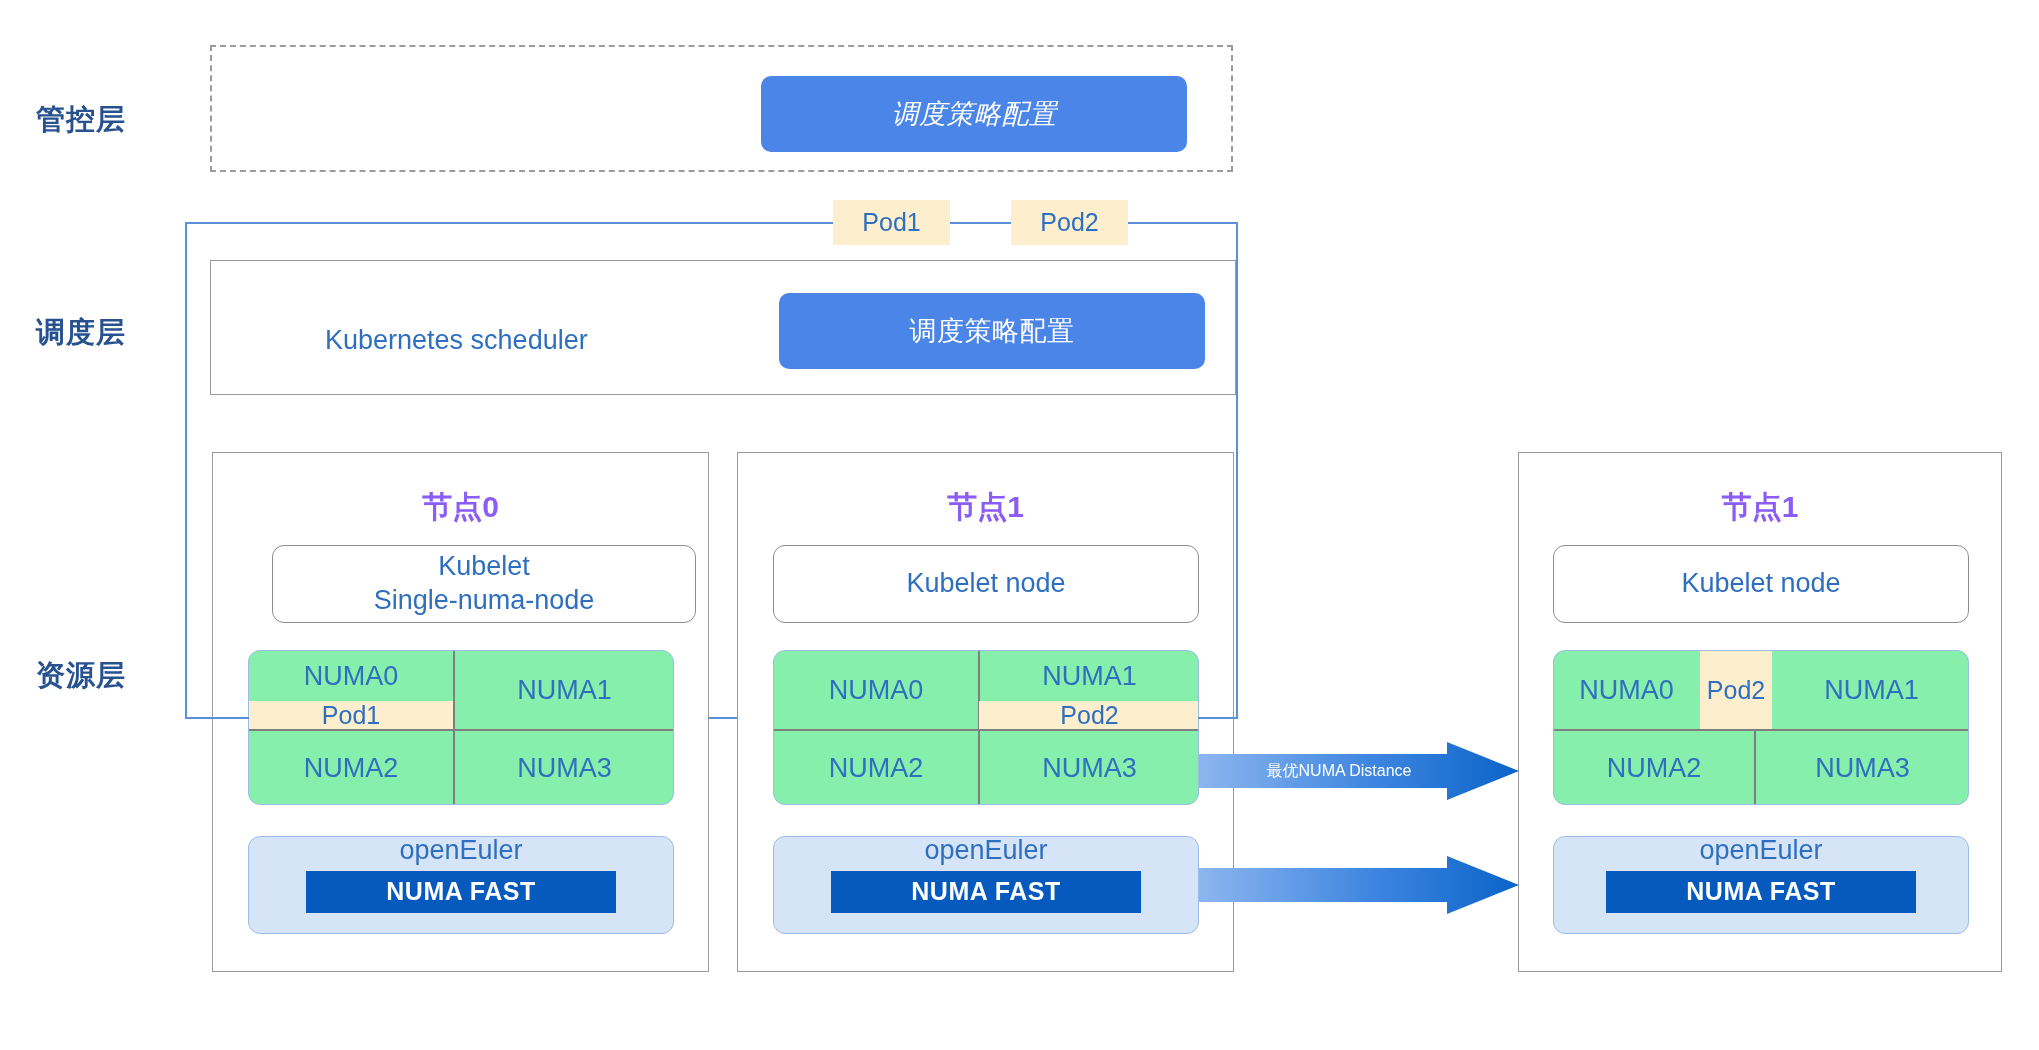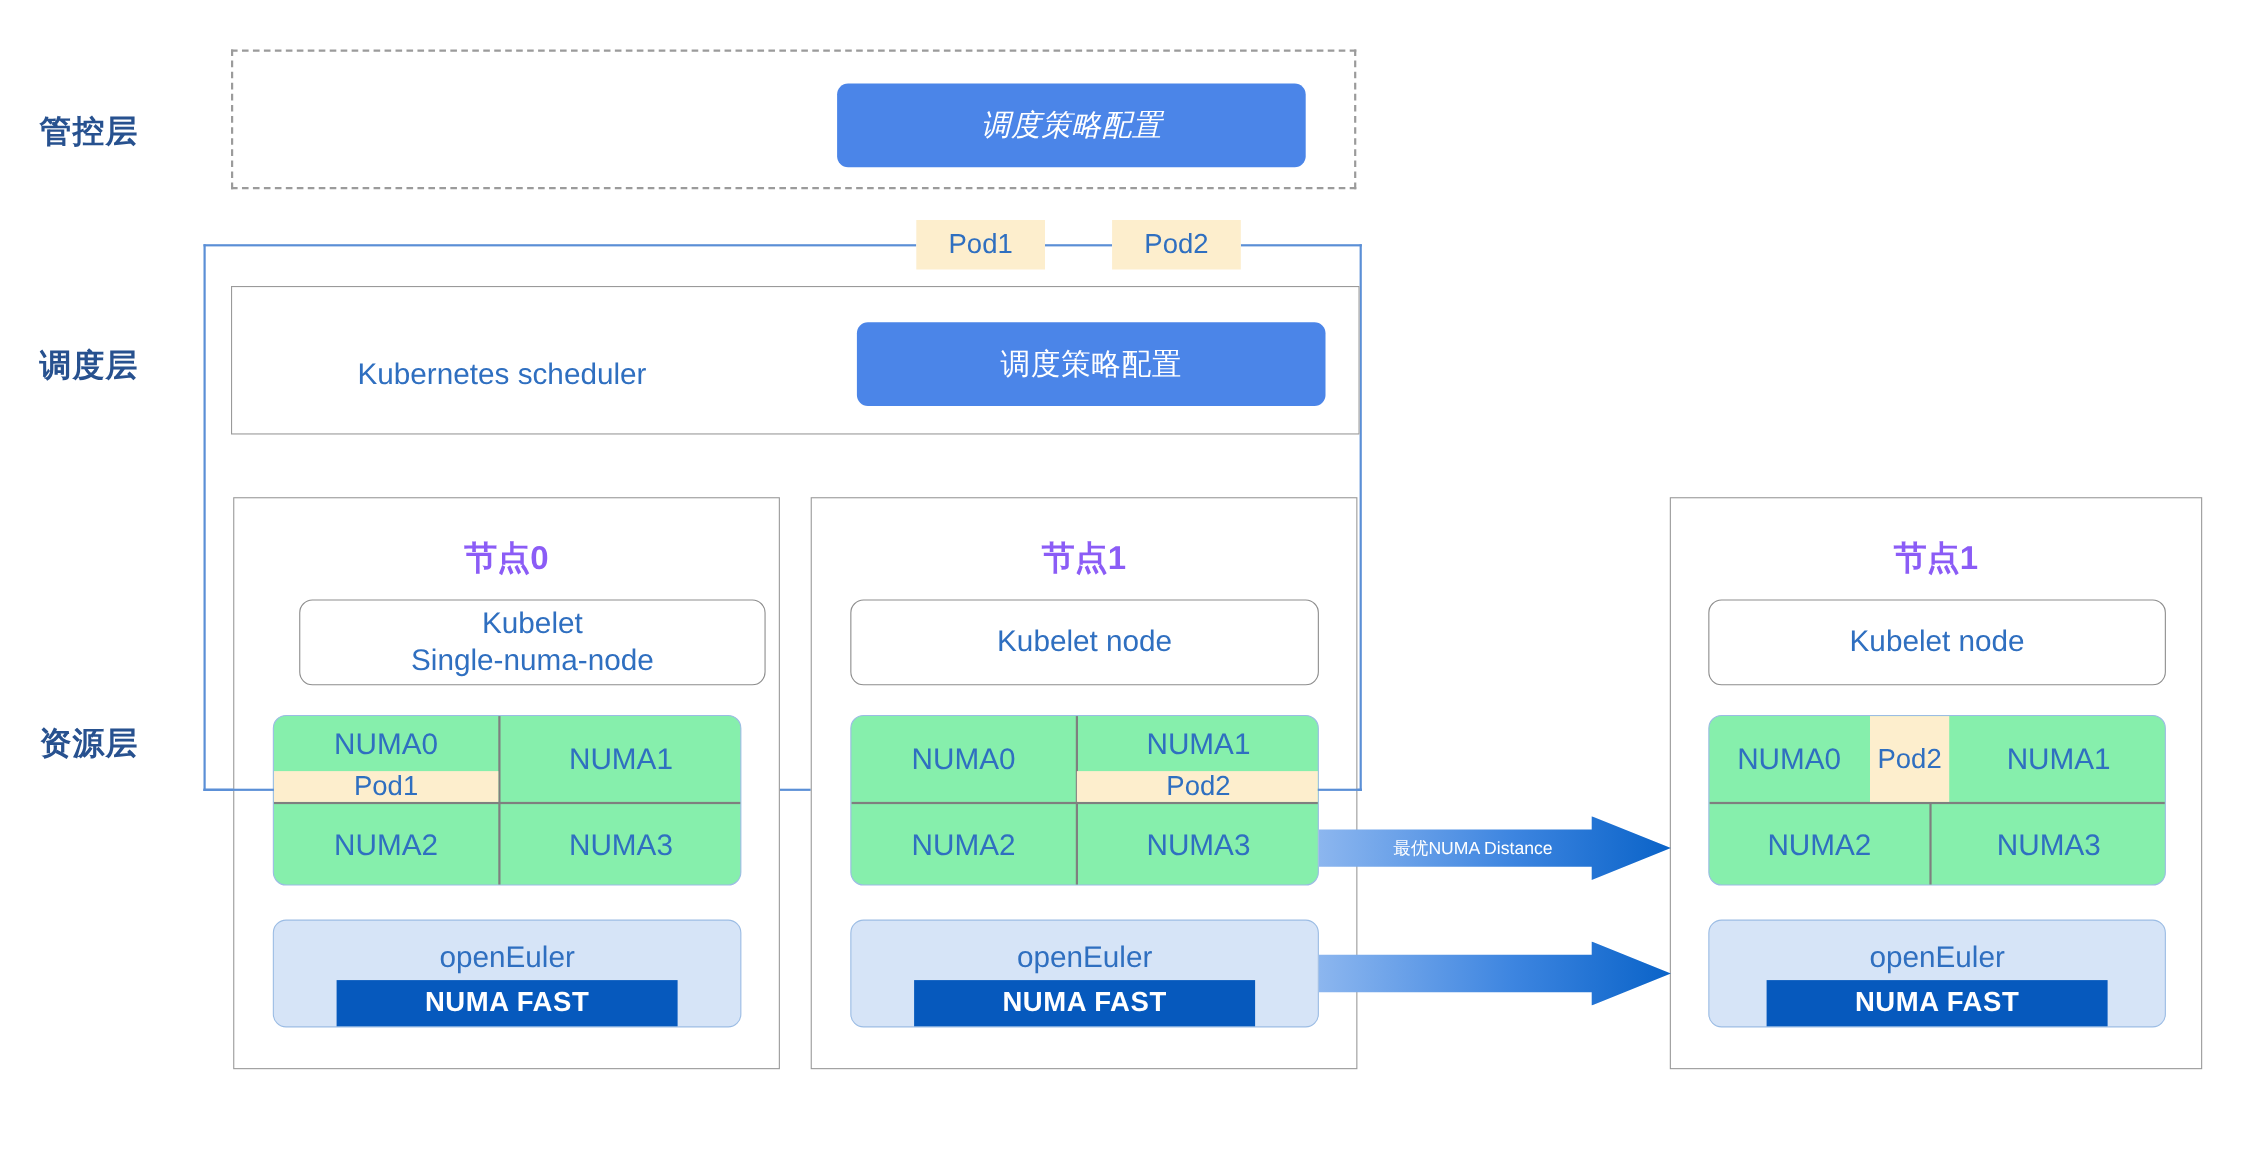--- a/index.html
+++ b/index.html
@@ -154,21 +154,21 @@
   
   .euler-box{
     position:absolute;
     background:#d6e4f7;
     border:1.5px solid #9bbce4;
     border-radius:12px;
     box-sizing:border-box;
     display:flex;
     flex-direction:column;
     align-items:center;
-    justify-content:flex-end;
+    justify-content:flex-start;
   }
   .euler-name{
     color:#2f6fc0;
     font-size:27px;
     line-height:1;
     margin-bottom:7px;
   }
   .numa-fast{
     background:#0659bd;
     color:#ffffff;

